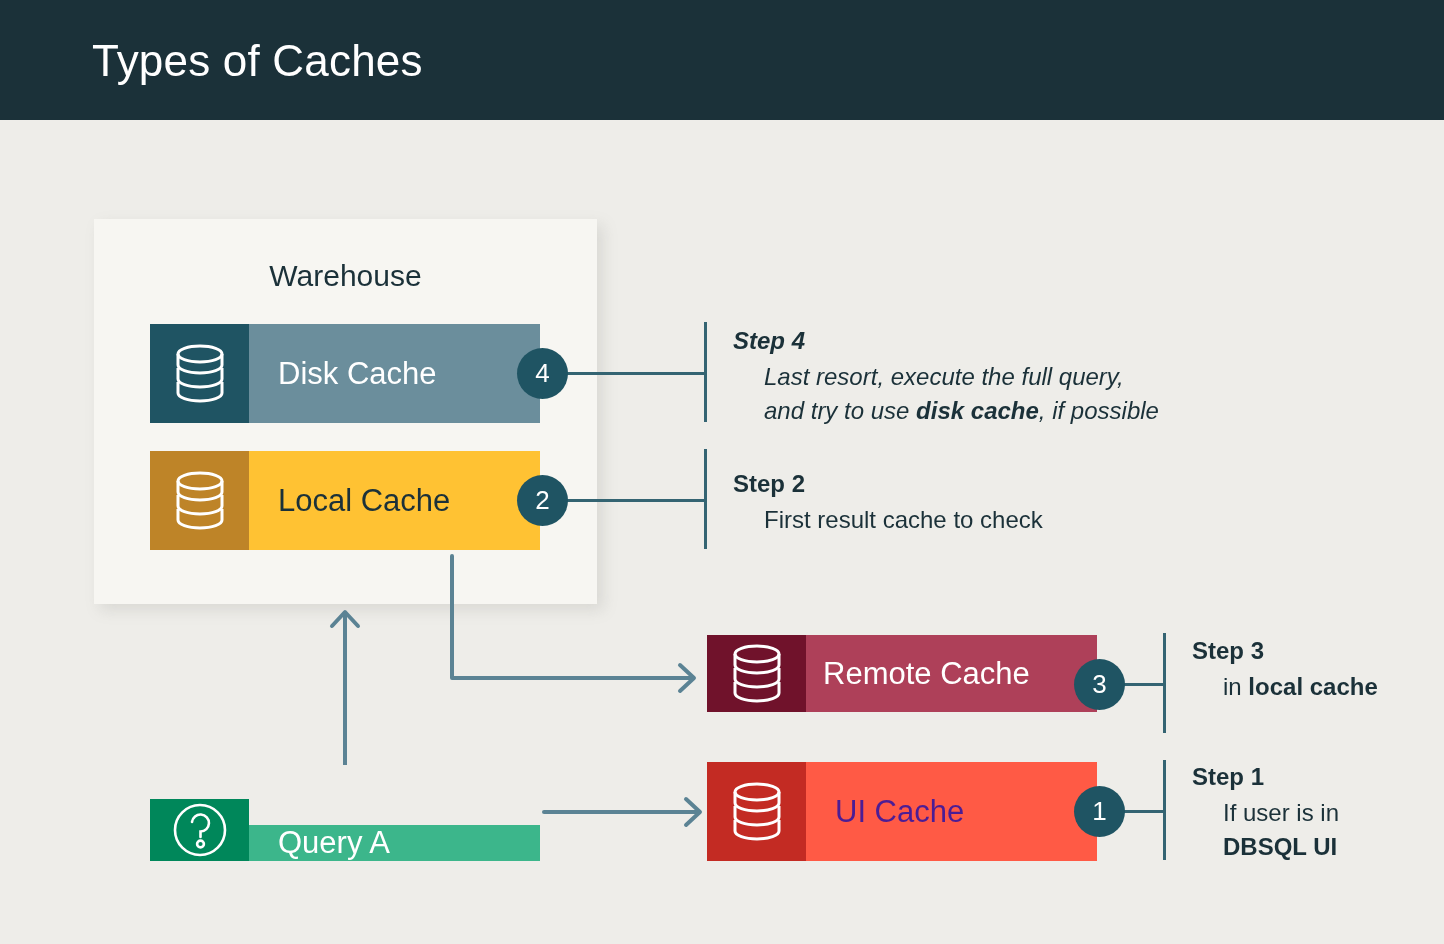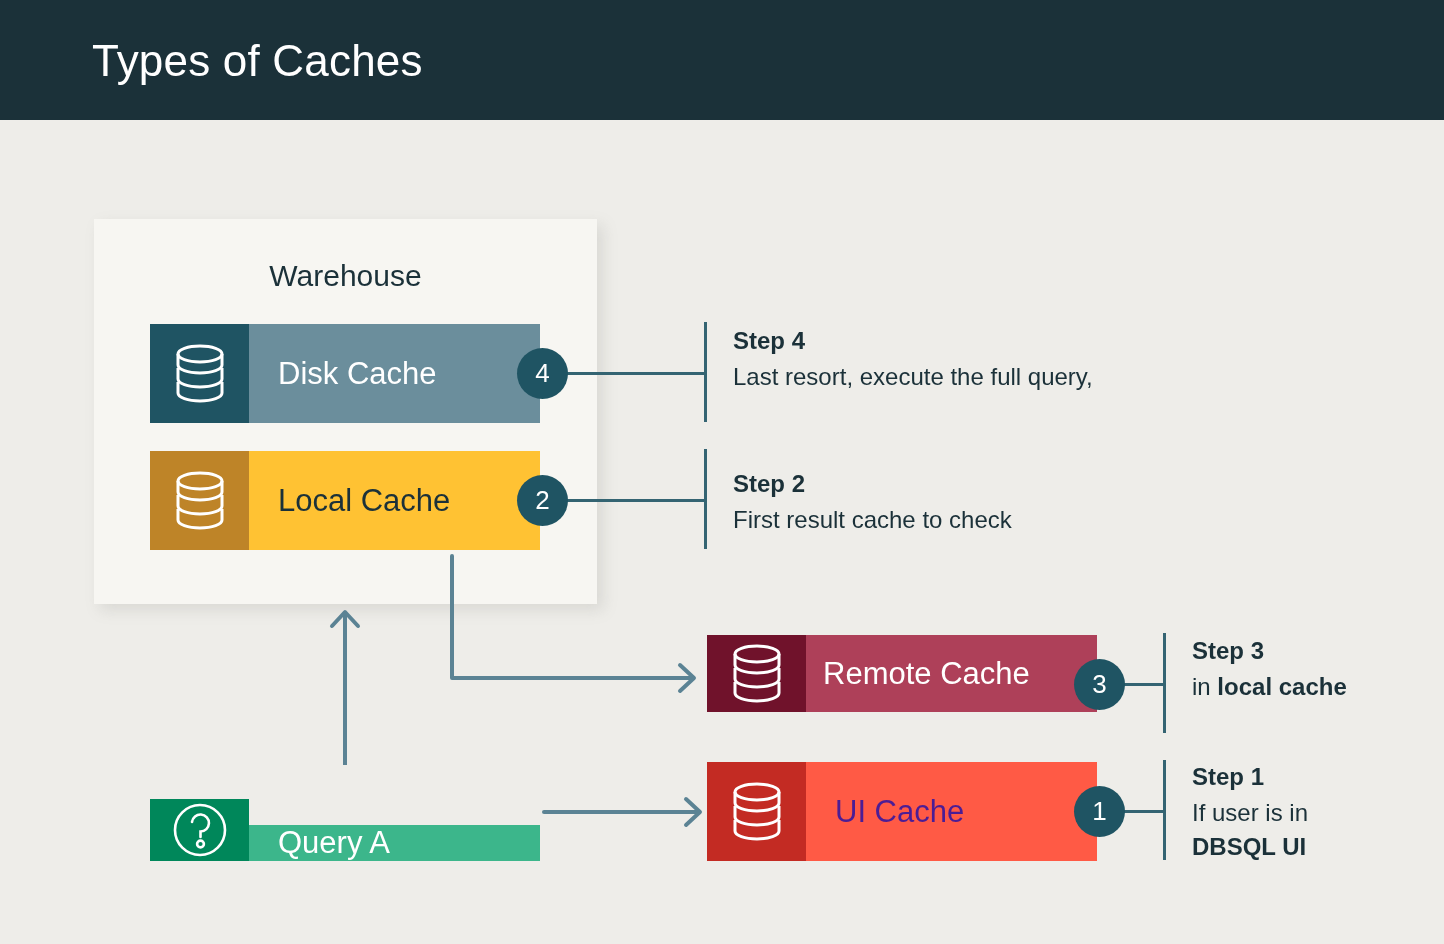--- a/index.html
+++ b/index.html
@@ -141,24 +141,25 @@
   .step-title {
     font-size: 24px;
     font-weight: bold;
     line-height: 34px;
     margin-bottom: 2px;
   }
   .step-body {
     font-size: 24px;
     line-height: 34px;
     font-weight: 400;
+    margin-left: 31px;
   }
   .step-body b { font-weight: bold; }
 
-  #step-4 { left: 733px; top: 324px; width: 520px; }
+  #step-4 { left: 733px; top: 324px; width: 520px; font-style: italic; }
   #step-2 { left: 733px; top: 467px; width: 420px; }
   #step-3 { left: 1192px; top: 634px; width: 250px; }
   #step-1 { left: 1192px; top: 760px; width: 250px; }
 
   
   .arrow-svg { position: absolute; overflow: visible; }
   #arrow-query-up     { left: 320px; top: 600px; }
   #arrow-local-remote { left: 440px; top: 550px; }
   #arrow-query-ui     { left: 540px; top: 790px; }
 
@@ -282,20 +283,23 @@
   <div class="hline" id="lead-3"></div>
   <div class="vline" id="bracket-3"></div>
   <div class="hline" id="lead-1"></div>
   <div class="vline" id="bracket-1"></div>
 
   <div class="step" id="step-4">
     <div class="step-title">Step 4</div>
     <div class="step-body">
       <span>Last resort, execute the full query,</span>
     </div>
+    <div class="step-body">
+      <span>and try to use </span><b>disk cache</b><span>, if possible</span>
+    </div>
   </div>
 
   <div class="step" id="step-2">
     <div class="step-title">Step 2</div>
     <div class="step-body">
       <span>First result cache to check</span>
     </div>
   </div>
 
   <div class="step" id="step-3">

